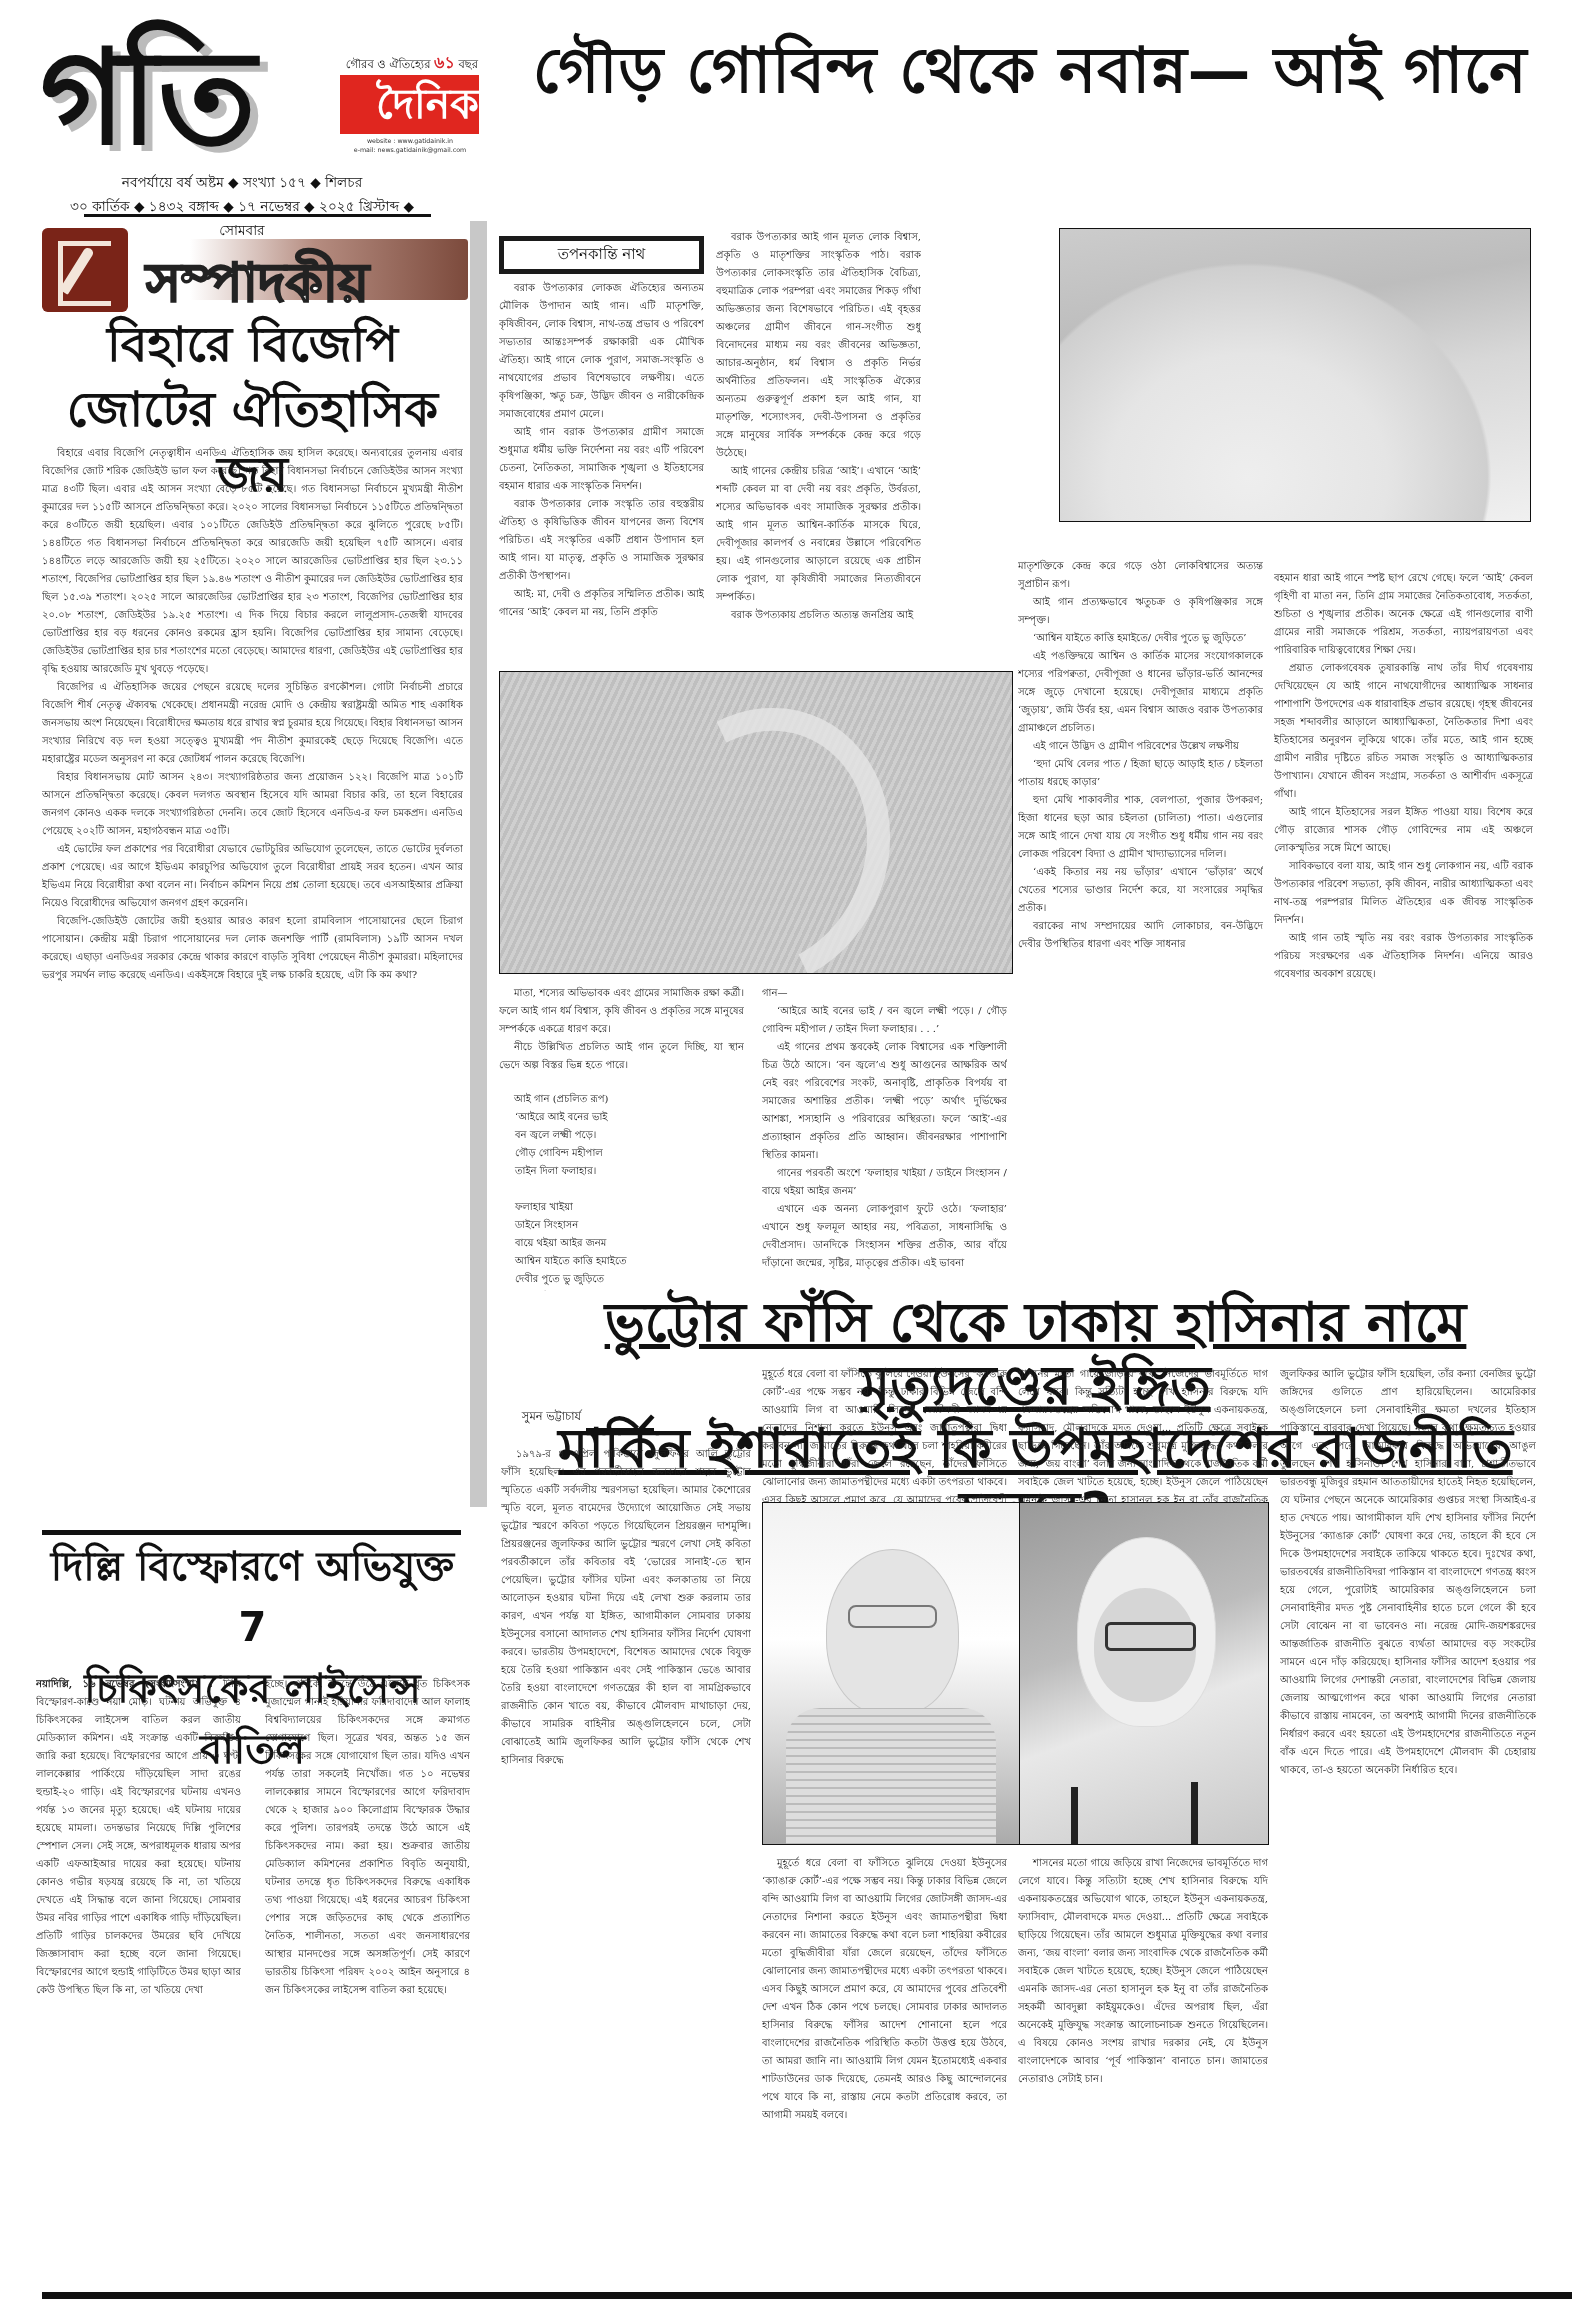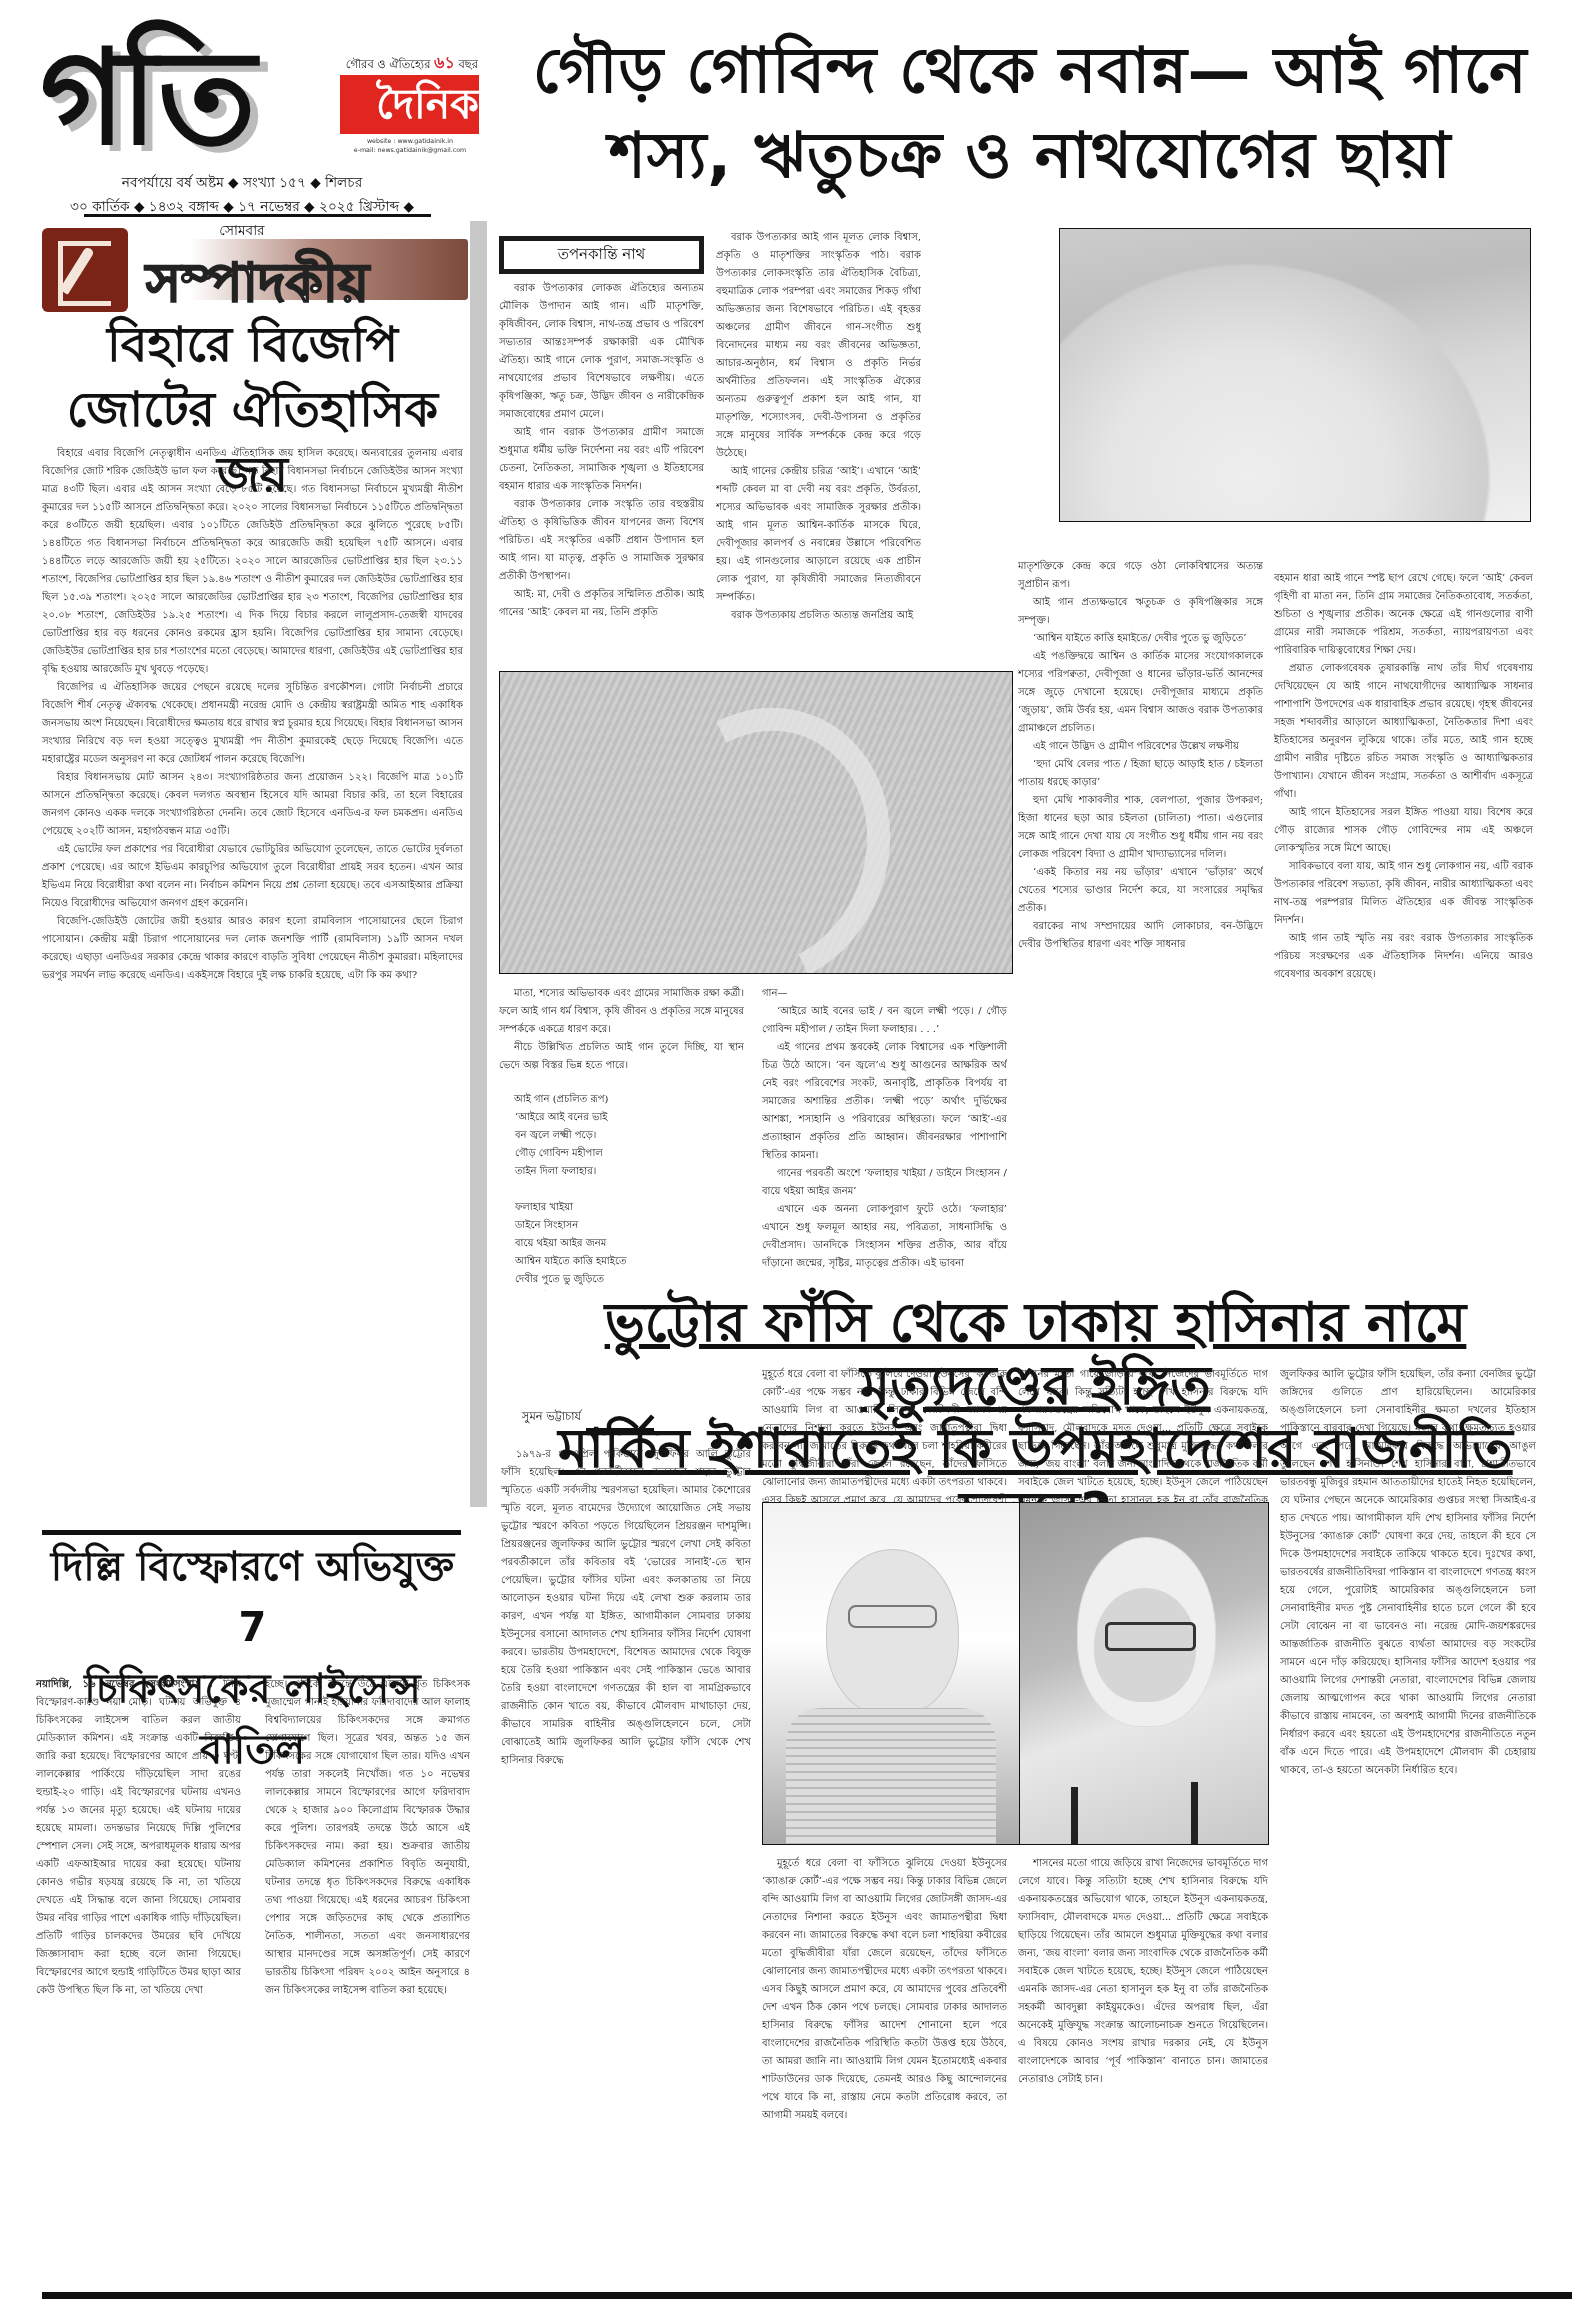--- a/index.html
+++ b/index.html
@@ -55,21 +55,20 @@
 <div class="abs contact">
   <div>website : www.gatidainik.in</div>
   <div>e-mail: news.gatidainik@gmail.com</div>
 </div>
 <div class="abs issue1">নবপর্যায়ে বর্ষ অষ্টম ◆ সংখ্যা ১৫৭ ◆ শিলচর</div>
 <div class="abs issue2">৩০ কার্তিক ◆ ১৪৩২ বঙ্গাব্দ ◆ ১৭ নভেম্বর ◆ ২০২৫ খ্রিস্টাব্দ ◆ সোমবার</div>
 <div class="abs rule rule-top"></div>
 
 <div class="abs main-head">
   <div>গৌড় গোবিন্দ থেকে নবান্ন— আই গানে</div>
-  <div>শস্য, ঋতুচক্র ও নাথযোগের ছায়া</div>
 </div>
 
 <div class="abs grey-bar"></div>
 <div class="abs ed-icon">
     <div class="frame"></div>
     <div class="pen"></div>
   </div>
 <div class="abs ed-banner">
     <span>সম্পাদকীয়</span>
   </div>

